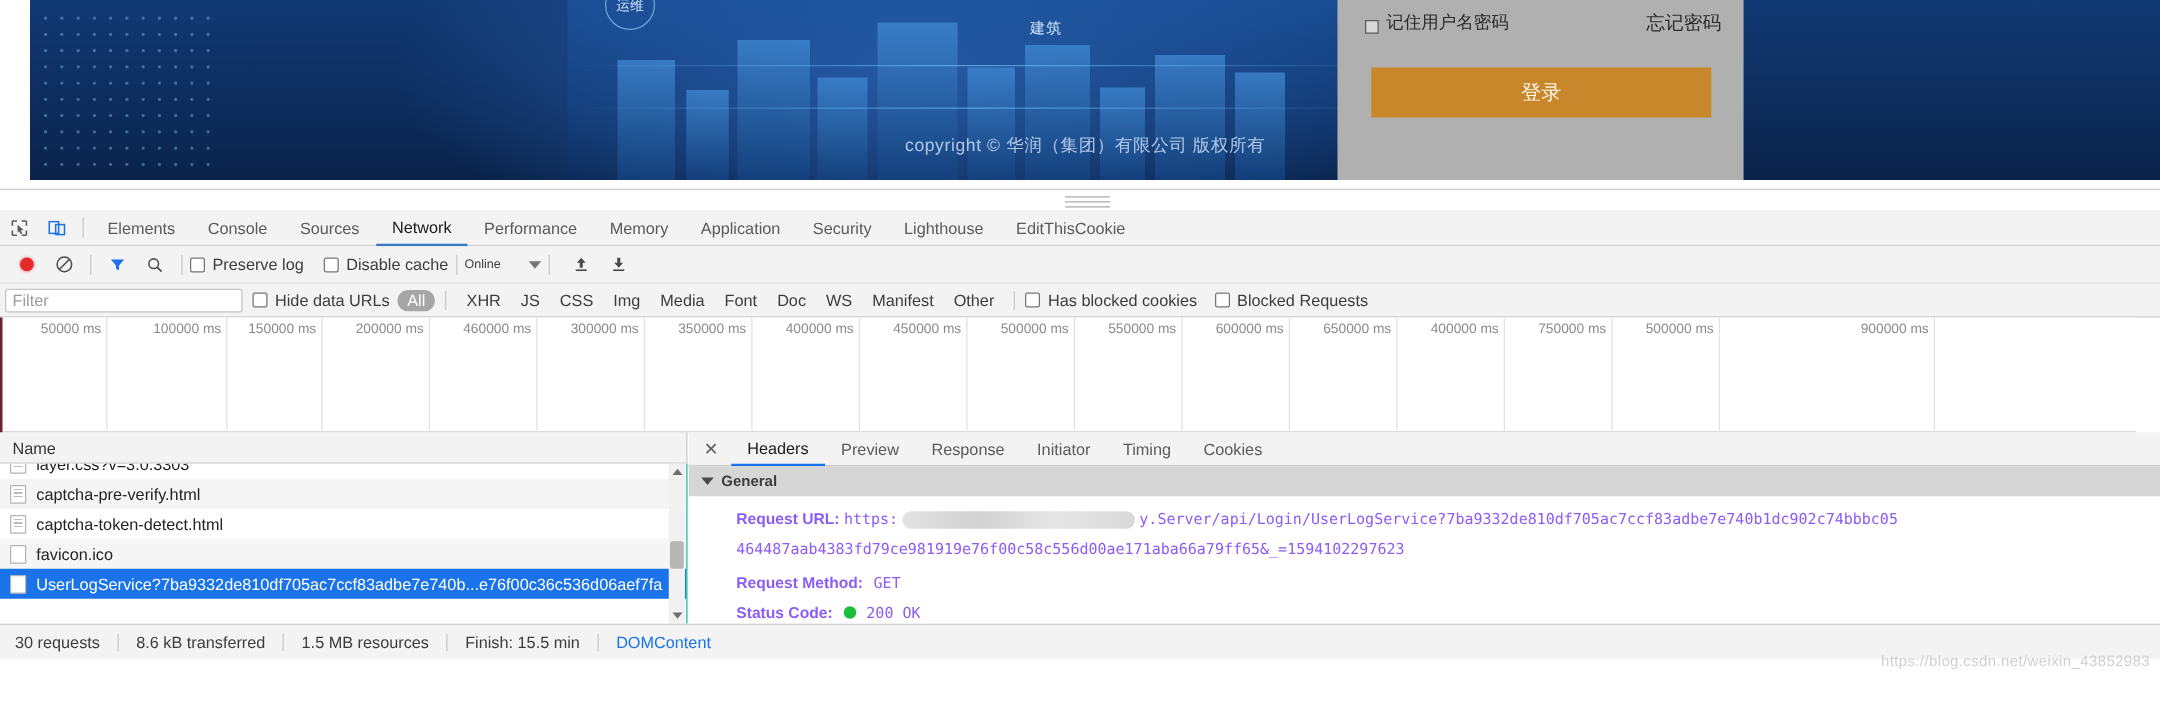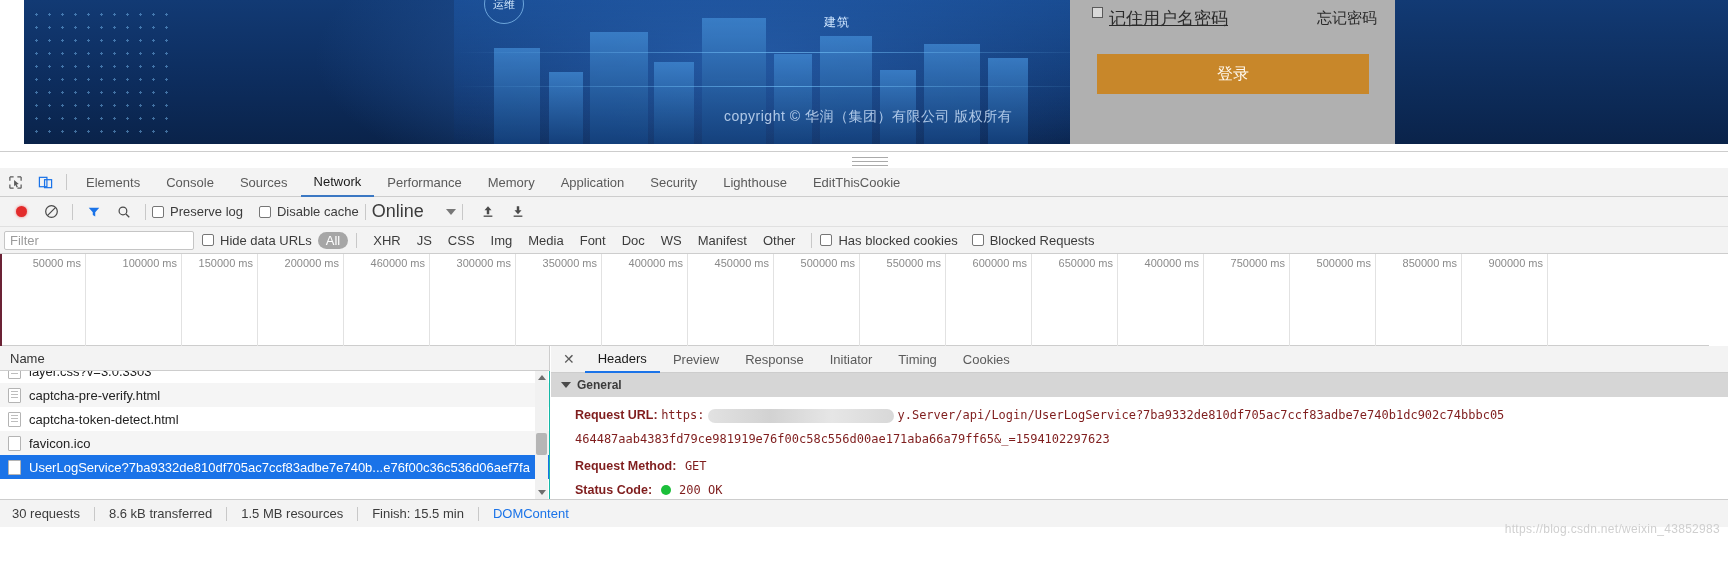--- a/index.html
+++ b/index.html
@@ -53,22 +53,22 @@
   
   .login-card {
     position: absolute; left: 1070px; top: 0; width: 325px; height: 144px;
     background: #b0b0b0;
   }
   .login-row {
     position:absolute; left: 22px; top: 6px; width: 285px; height: 24px;
     display:flex; align-items:center; justify-content:space-between;
   }
   .remember {
-    display:flex; align-items:flex-start; gap:6px;
-    font-size:17px; color:#2b2b2b;text-decoration:underline;
+    display:flex; align-items:flex-end; gap:6px;
+    font-size:14px; color:#2b2b2b;
   }
   .remember .box {
     width:11px; height:11px; border:1px solid #5a5a5a; background:#d8d8d8; display:inline-block;
   }
   .forgot { font-size:15px; color:#2b2b2b; }
   .login-btn {
     position:absolute; left: 27px; top: 54px; width: 272px; height: 40px;
     background:#c8872a; color:#fff9ee; font-size:16px;
     display:flex; align-items:center; justify-content:center;
     border:none; cursor:pointer;
@@ -112,21 +112,21 @@
     position:absolute; left:0; top:45px; width:1728px; height:30px;
     background:#f3f3f3; border-bottom:1px solid #e0e0e0;
     display:flex; align-items:center; padding-left:6px;
   }
   .rec-dot { width:11px; height:11px; border-radius:50%; background:#e32b2b; box-shadow:0 0 3px rgba(227,43,43,.6); }
   .cb {
     display:inline-flex; align-items:center; gap:6px; font-size:13px; color:#3c3c3c; cursor:pointer;
     white-space:nowrap;
   }
   .cb .box { width:12px; height:12px; border:1px solid #767676; background:#fff; border-radius:2px; }
-  .online-sel { font-size:18px; color:#3c3c3c; display:flex; align-items:center; gap:22px; cursor:pointer; }
+  .online-sel { font-size:10px; color:#3c3c3c; display:flex; align-items:center; gap:22px; cursor:pointer; }
   .caret { width:0;height:0;border-left:5px solid transparent;border-right:5px solid transparent;border-top:6px solid #777; }
 
   
   .filterrow {
     position:absolute; left:0; top:75px; width:1728px; height:27px;
     background:#f3f3f3; border-bottom:1px solid #cdcdcd;
     display:flex; align-items:center;
   }
   .filter-input {
     width:190px; height:19px; margin-left:4px; margin-right:8px;
@@ -217,21 +217,21 @@
     font-size:13px; color:#5a5a5a; cursor:pointer; white-space:nowrap;
   }
   .dtab.active { color:#1a1a1a; border-bottom:2px solid #1a73e8; }
   .section-hdr {
     position:absolute; left:0; top:27px; width:1177px; height:24px;
     background:#d6d6d6; display:flex; align-items:center; padding-left:10px;
     font-size:12px; font-weight:bold; color:#3c3c3c; cursor:pointer;
   }
   .tri { width:0;height:0;border-left:5px solid transparent;border-right:5px solid transparent;border-top:6px solid #4a4a4a; margin-right:6px; }
   .kv {
-    position:absolute; left:24px; font-size:12.5px; color:#7f1d1d;
+    position:absolute; left:38px; font-size:12.5px; color:#8b5cf6;
     font-family:"Liberation Sans", sans-serif; white-space:nowrap;
   }
   .kv b { font-weight:bold; }
   .mono { font-family:"DejaVu Sans Mono", monospace; font-size:12px; }
   .blurbox {
     display:inline-block; vertical-align:middle; height:14px; border-radius:7px;
     background:linear-gradient(90deg,#e2e2e2,#d2d2d2,#e6e6e6,#d8d8d8);
     filter: blur(.6px);
   }
   .status-dot { display:inline-block; width:10px; height:10px; border-radius:50%; background:#1bbf3a; vertical-align:-1px; margin-right:5px;}
@@ -445,23 +445,20 @@
         </div>
       <div class="tick" style="left:1118px;width:86px;">
           <span>400000 ms</span>
         </div>
       <div class="tick" style="left:1204px;width:86px;">
           <span>750000 ms</span>
         </div>
       <div class="tick" style="left:1290px;width:86px;">
           <span>500000 ms</span>
         </div>
-      <div class="tick" style="left:1376px;width:86px;">
-          <span>850000 ms</span>
-        </div>
       <div class="tick" style="left:1462px;width:86px;">
           <span>900000 ms</span>
         </div>
     </div>
 
     <div class="namehdr">
       <span>Name</span>
     </div>
 
     <div class="reqlist">

